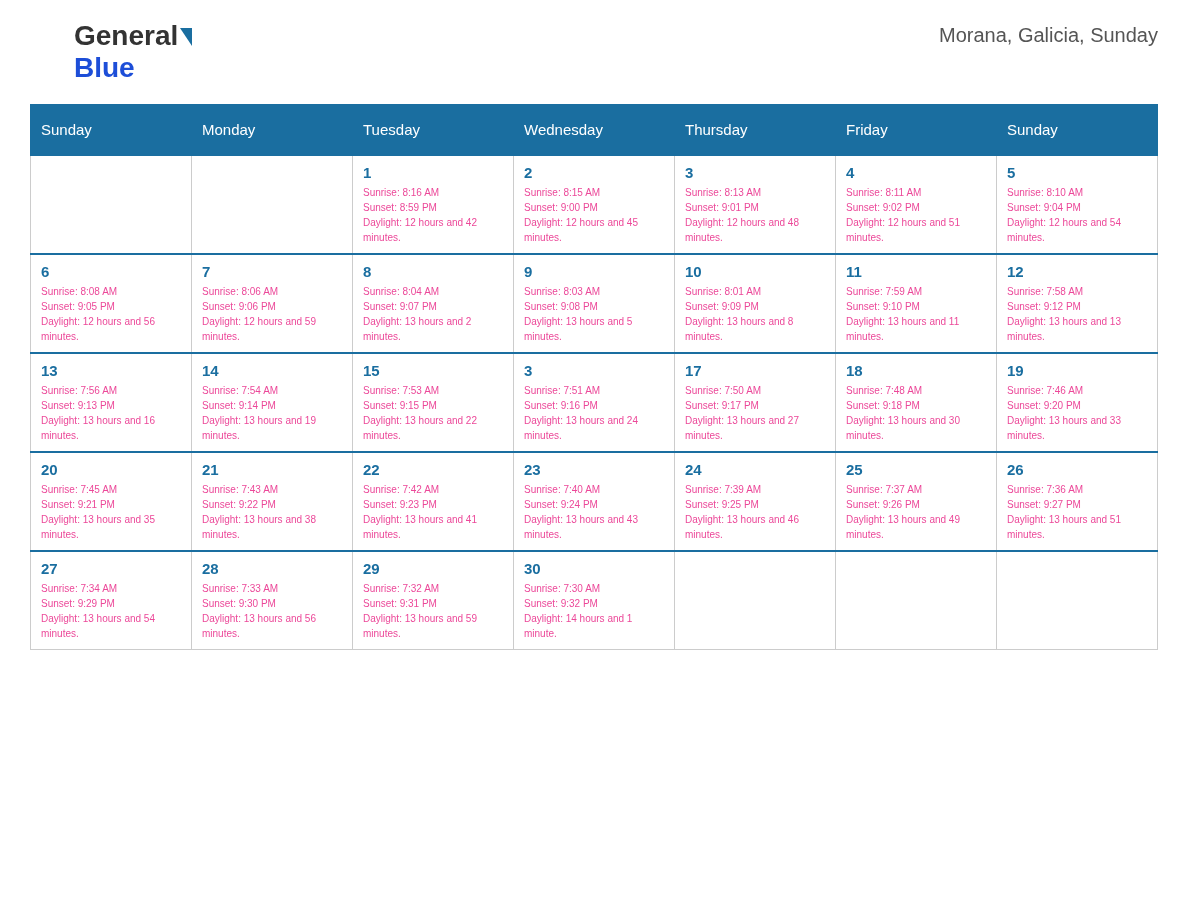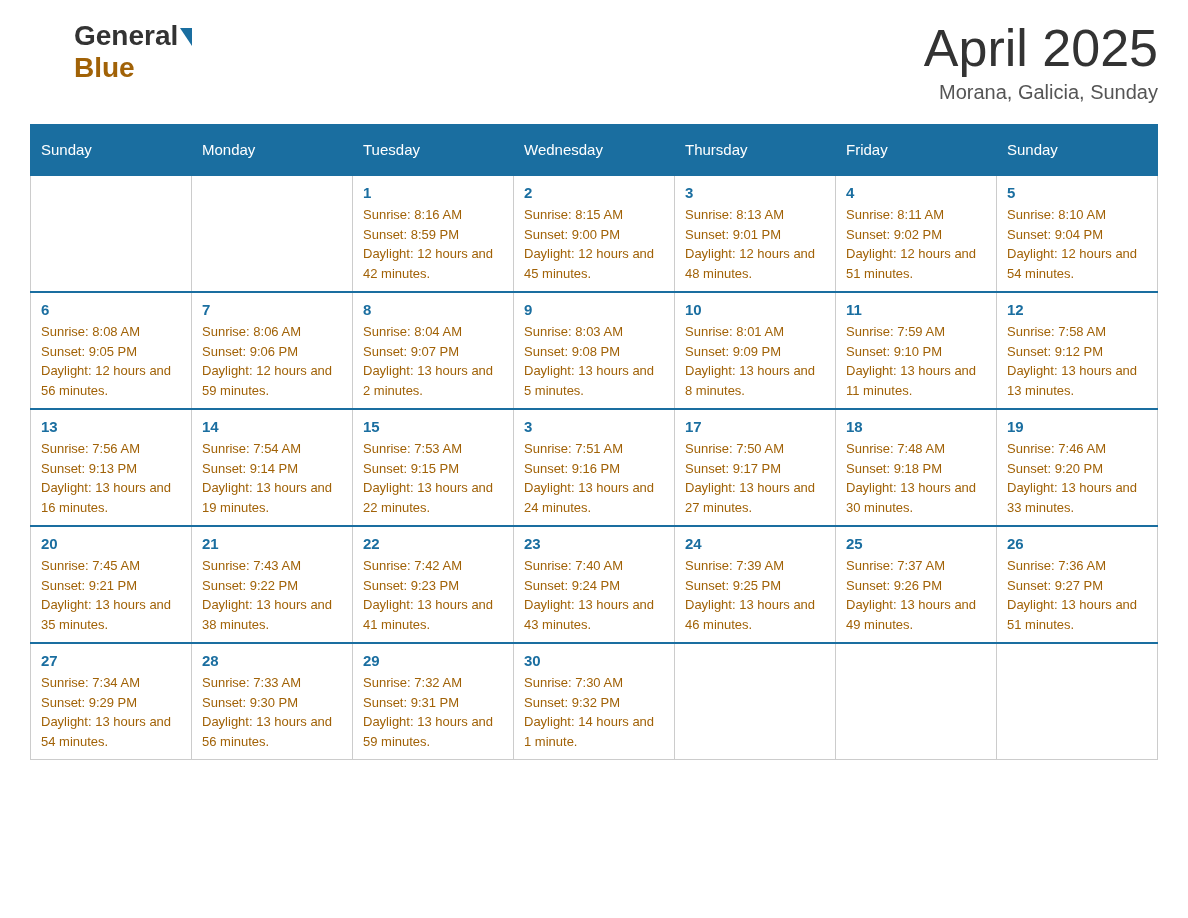--- a/index.html
+++ b/index.html
@@ -33,21 +33,21 @@
     .logo-arrow {
       display: inline-block;
       width: 0;
       height: 0;
       border-left: 12px solid transparent;
       border-right: 0px solid transparent;
       border-top: 18px solid #1a6ea0;
       margin-left: 2px;
       margin-bottom: -2px;
     }
-    .logo-blue { color: #a16207; font-size: 28px; font-weight: bold; }
+    .logo-blue { color: #1d4ed8; font-size: 28px; font-weight: bold; }
     .title-section {
       text-align: right;
     }
     .month-title {
       font-size: 52px;
       font-weight: normal;
       color: #333;
       line-height: 1.1;
     }
     .location {
@@ -79,44 +79,43 @@
       color: #333;
     }
     .day-number {
       font-size: 15px;
       font-weight: bold;
       color: #1a6ea0;
       display: block;
       margin-bottom: 4px;
     }
     .day-info {
-      font-size: 13px;
+      font-size: 10px;
       line-height: 1.5;
-      color: #a16207;
+      color: #ec4899;
     }
     .empty-cell {
       background: #fff;
     }
     tr.week-row td {
       border-top: 2px solid #1a6ea0;
     }
   </style>
 </head>
 <body>
 
 <div class="header">
   <div class="logo">
     <div class="logo-text">
       <span class="logo-general">General</span>
         <span class="logo-arrow"></span>
     </div>
     <span class="logo-blue">Blue</span>
   </div>
   <div class="title-section">
-    <div class="month-title">April 2025</div>
     <div class="location">Morana, Galicia, Sunday</div>
   </div>
 </div>
 
 <table class="calendar-table">
   <thead>
     <tr>
     <th>Sunday</th>
         <th>Monday</th>
         <th>Tuesday</th>

